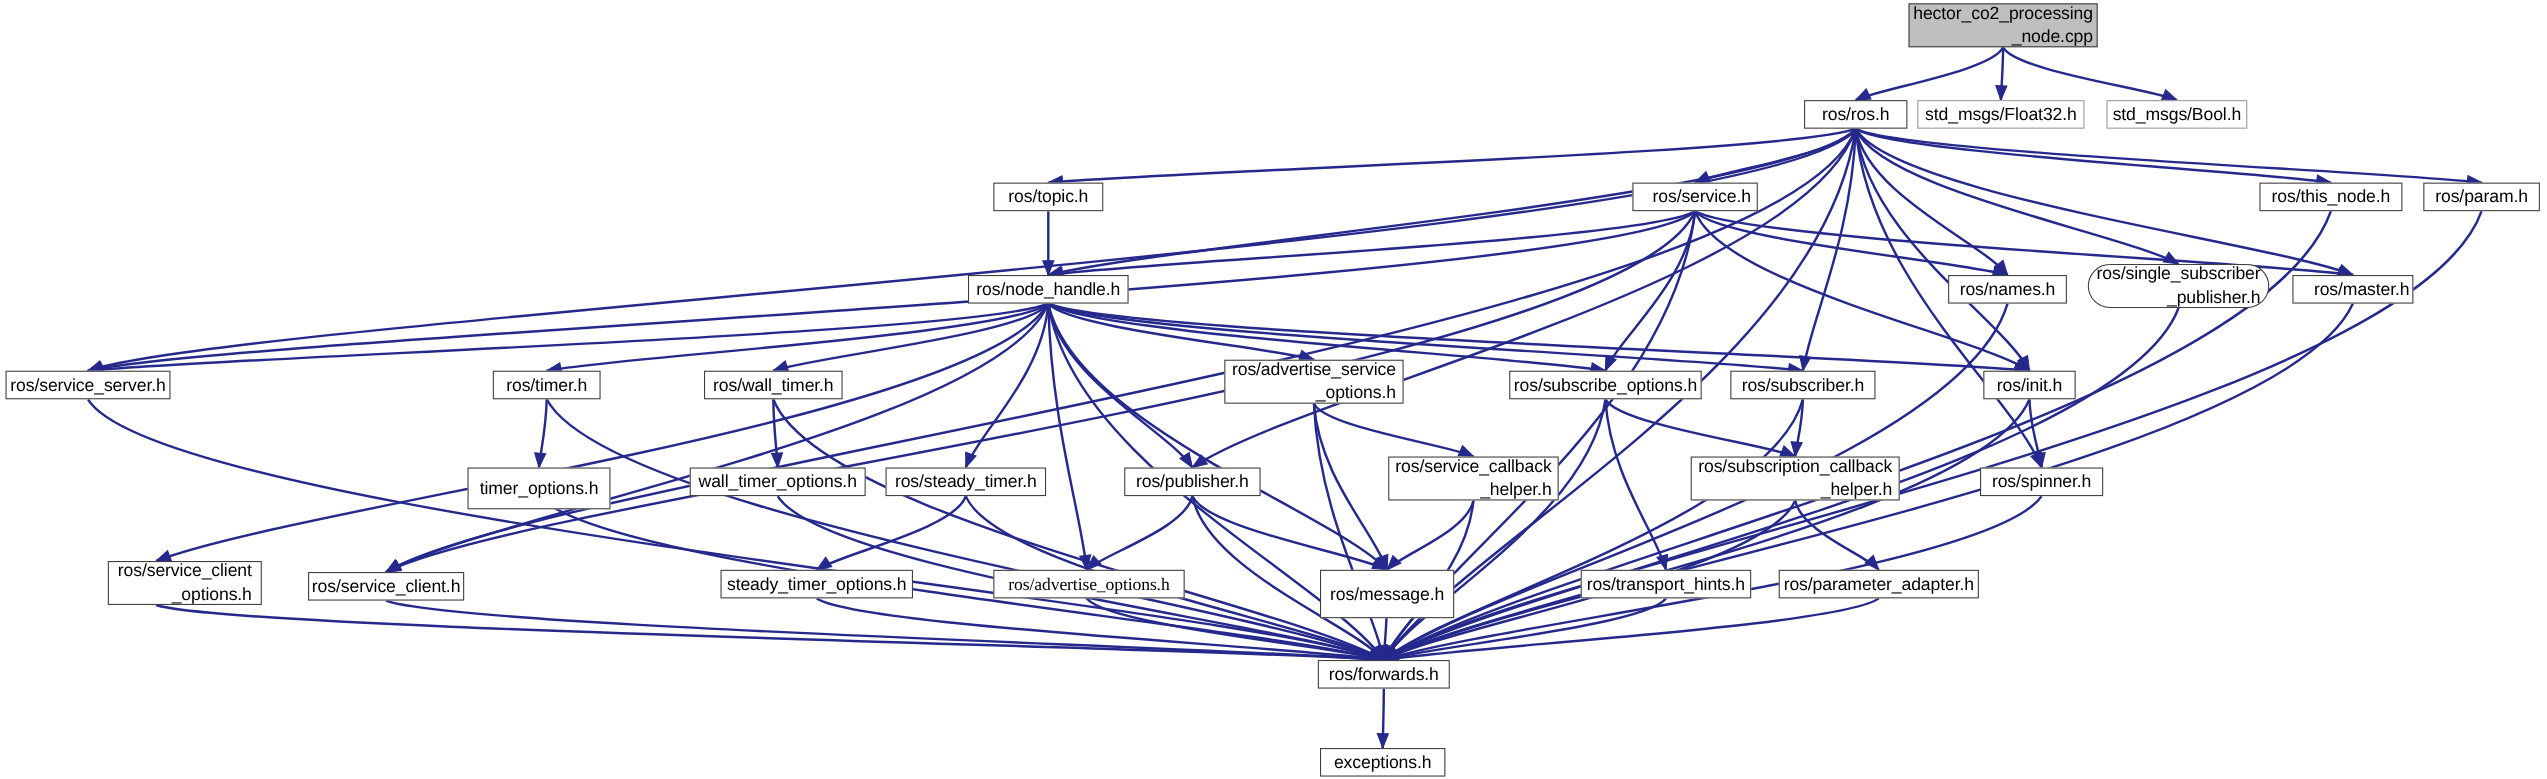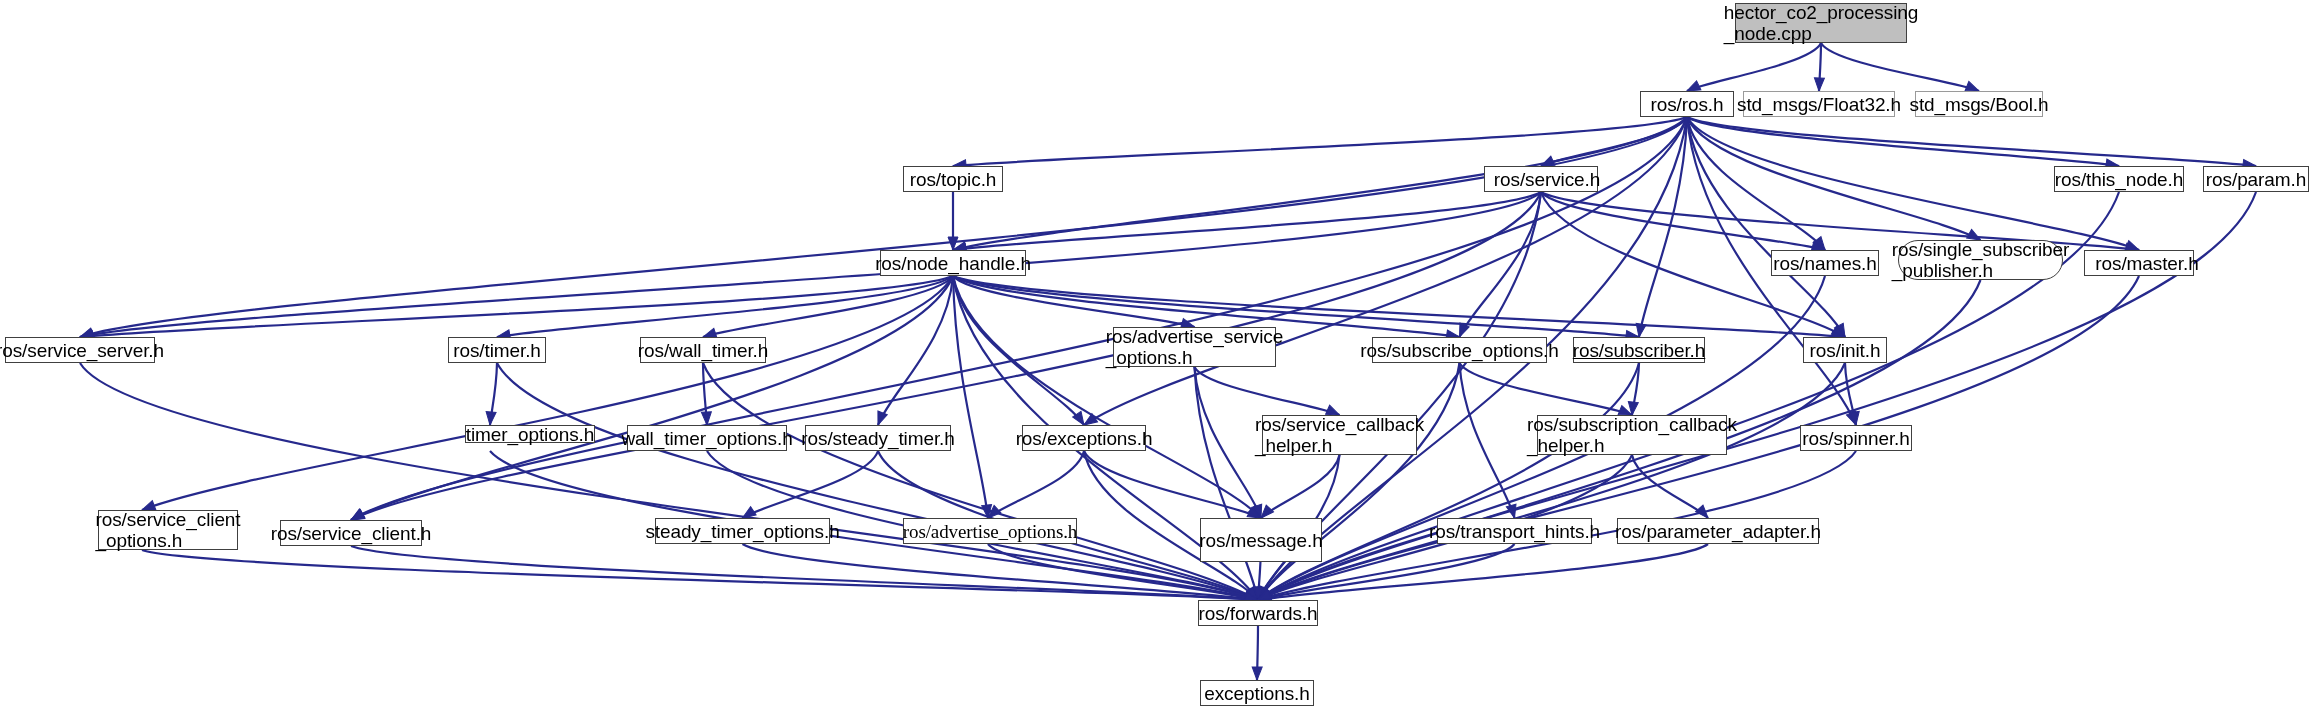--- a/index.html
+++ b/index.html
@@ -33,25 +33,25 @@
     fill: #26298c;
     stroke: #26298c;
     stroke-width: 1px;
   }
   .node-box {
     position: absolute;
     box-sizing: border-box;
     display: flex;
     align-items: center;
     justify-content: center;
-    text-align: left;
+    text-align: right;
     background: #ffffff;
     border: 1.3px solid #9a9a9a;
     color: #000000;
-    font-size: 19px;
+    font-size: 16px;
     line-height: 21px;
     letter-spacing: -0.1px;
     white-space: pre-line;
     user-select: none;
   }
   .node-box.strong {
     border: 1.6px solid #404040;
   }
   .node-box.root {
     background: #bfbfbf;
@@ -240,35 +240,35 @@
       <div class="node-box strong" style="left: 1771px; top: 250px; width: 108px; height: 26px;">ros/names.h</div>
       <div class="node-box strong" style="left: 1898px; top: 240px; width: 165px; height: 40px; border-radius: 20px;">ros/single_subscriber
 _publisher.h</div>
       <div class="node-box strong" style="left: 2084px; top: 250px; width: 110px; height: 26px; padding-left: 16px;">ros/master.h</div>
       <div class="node-box strong" style="left: 5px; top: 337px; width: 150px; height: 26px;">ros/service_server.h</div>
       <div class="node-box strong" style="left: 448px; top: 337px; width: 98px; height: 26px;">ros/timer.h</div>
       <div class="node-box strong" style="left: 640px; top: 337px; width: 126px; height: 26px;">ros/wall_timer.h</div>
       <div class="node-box strong" style="left: 1113px; top: 327px; width: 163px; height: 40px;">ros/advertise_service
 _options.h</div>
       <div class="node-box strong" style="left: 1372px; top: 337px; width: 175px; height: 26px;">ros/subscribe_options.h</div>
-      <div class="node-box strong" style="left: 1573px; top: 337px; width: 132px; height: 26px; text-decoration: underline;">ros/subscriber.h</div>
+      <div class="node-box strong" style="left: 1573px; top: 337px; width: 132px; height: 26px;">ros/subscriber.h</div>
       <div class="node-box strong" style="left: 1803px; top: 337px; width: 84px; height: 26px;">ros/init.h</div>
-      <div class="node-box strong" style="left: 425px; top: 425px; width: 130px; height: 18px; margin-left: 40px;">timer_options.h</div>
+      <div class="node-box strong" style="left: 425px; top: 425px; width: 130px; height: 38px;">timer_options.h</div>
       <div class="node-box strong" style="left: 627px; top: 425px; width: 160px; height: 26px;">wall_timer_options.h</div>
       <div class="node-box strong" style="left: 805px; top: 425px; width: 146px; height: 26px;">ros/steady_timer.h</div>
-      <div class="node-box strong" style="left: 1022px; top: 425px; width: 124px; height: 26px;">ros/exceptions.h</div>
+      <div class="node-box strong" style="left: 1022px; top: 425px; width: 124px; height: 26px;">ros/publisher.h</div>
       <div class="node-box strong" style="left: 1262px; top: 415px; width: 155px; height: 40px;">ros/service_callback
 _helper.h</div>
       <div class="node-box strong" style="left: 1537px; top: 415px; width: 190px; height: 40px;">ros/subscription_callback
 _helper.h</div>
       <div class="node-box strong" style="left: 1800px; top: 425px; width: 112px; height: 26px;">ros/spinner.h</div>
       <div class="node-box strong" style="left: 72px; top: 510px; width: 140px; height: 40px; margin-left: 26px;">ros/service_client
 _options.h</div>
       <div class="node-box strong" style="left: 280px; top: 520px; width: 142px; height: 26px;">ros/service_client.h</div>
       <div class="node-box strong" style="left: 655px; top: 518px; width: 175px; height: 26px;">steady_timer_options.h</div>
       <div class="node-box strong" style="left: 903px; top: 518px; width: 174px; height: 26px; font-family: Liberation Serif, serif;">ros/advertise_options.h</div>
       <div class="node-box strong" style="left: 1200px; top: 518px; width: 122px; height: 44px;">ros/message.h</div>
       <div class="node-box strong" style="left: 1437px; top: 518px; width: 155px; height: 26px;">ros/transport_hints.h</div>
-      <div class="node-box strong" style="left: 1617px; top: 518px; width: 202px; height: 26px;">ros/parameter_adapter.h</div>
+      <div class="node-box strong" style="left: 1617px; top: 518px; width: 182px; height: 26px;">ros/parameter_adapter.h</div>
       <div class="node-box strong" style="left: 1198px; top: 600px; width: 120px; height: 26px;">ros/forwards.h</div>
       <div class="node-box strong" style="left: 1200px; top: 680px; width: 114px; height: 26px;">exceptions.h</div>
     </div>
 </div>
 
 </body></html>

